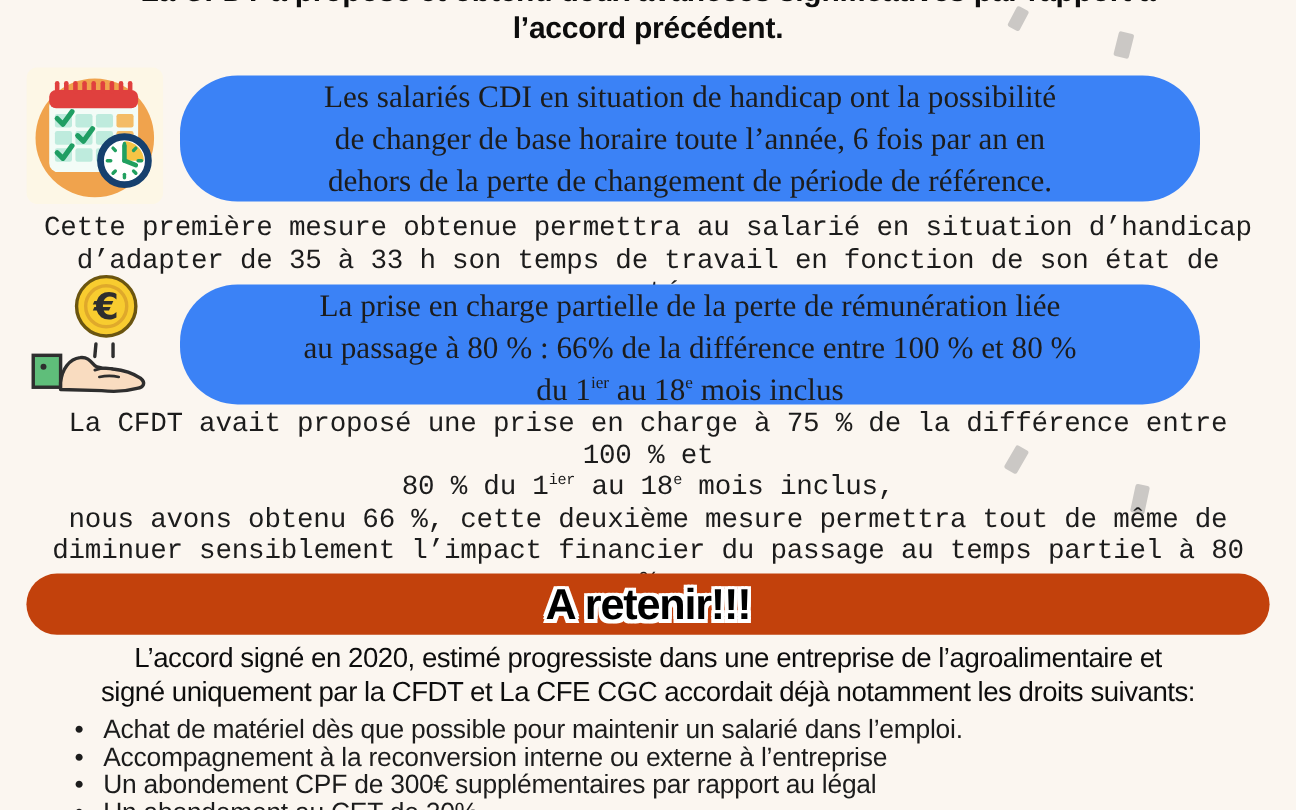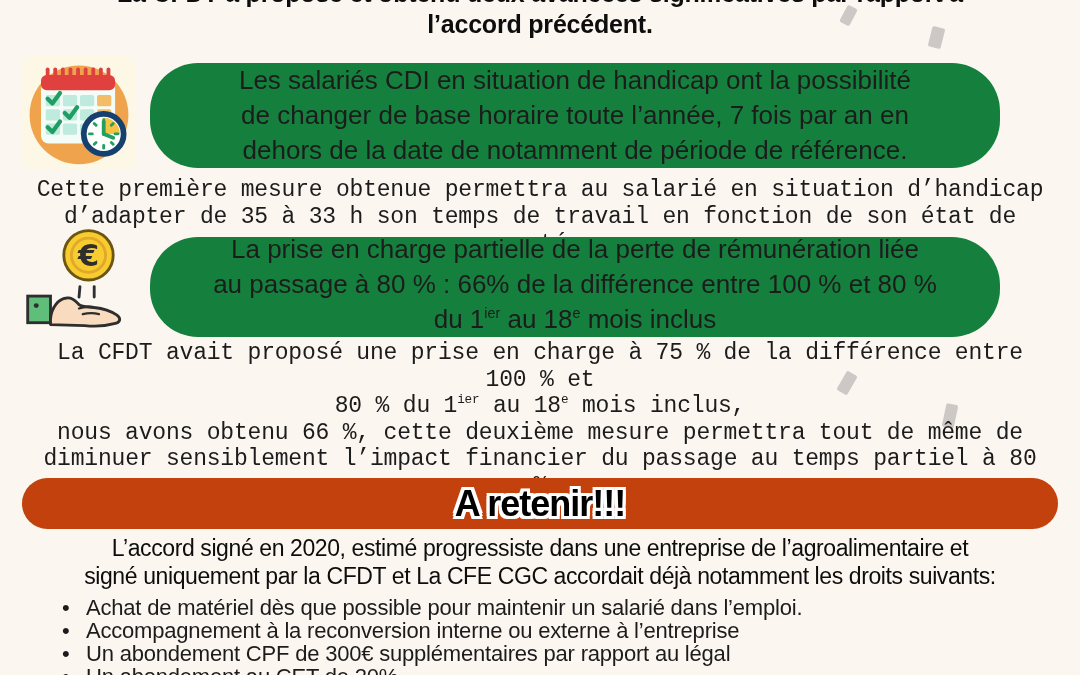--- a/index.html
+++ b/index.html
@@ -19,24 +19,24 @@
   .header{
     position:absolute; left:0; top:-22px; width:1080px;
     text-align:center; font-weight:bold; font-size:25px; line-height:31px;
     color:#0d0d0d; letter-spacing:-0.2px;
   }
   .section-icon{position:absolute; width:114px; height:114px;}
   .icon-calendar{left:22px; top:56px;}
   .icon-euro{left:22px; top:226px; height:106px;}
 
   .obox{
-    position:absolute; left:150px; width:850px; background:#15803d;
+    position:absolute; left:150px; width:850px; background:#3b82f6;
     border-radius:48px; display:flex; flex-direction:column;
-    align-items:center; justify-content:flex-end;
-    font-size:26px; line-height:35px; color:#1c1c1c; text-align:center;
+    align-items:center; justify-content:flex-start;
+    font-size:26px; line-height:35px; color:#1c1c1c; text-align:center;font-family:Liberation Serif, serif;
   }
   .obox1{top:63px; height:105px;}
   .obox2{top:237px; height:100px;}
 
   .note{
     position:absolute; left:30px; width:1020px; text-align:center;
     font-size:23px; line-height:27px; color:#1c1c1c; letter-spacing:-0.2px;font-family:Liberation Mono, monospace;
   }
   .note1{top:177px;}
   .note2{top:340px; line-height:26.5px;}
@@ -136,22 +136,22 @@
       </g>
       <g stroke="#21A060" stroke-width="4" stroke-linecap="round">
         <line x1="86" y1="82" x2="86" y2="69"></line>
         <line x1="86" y1="82" x2="96" y2="86"></line>
       </g>
     </svg>
   </div>
 
   <div class="obox obox1">
     <div>Les salariés CDI en situation de handicap ont la possibilité</div>
-    <div>de changer de base horaire toute l’année, 7 fois par an en</div>
-    <div>dehors de la date de notamment de période de référence.</div>
+    <div>de changer de base horaire toute l’année, 6 fois par an en</div>
+    <div>dehors de la perte de changement de période de référence.</div>
   </div>
 
   <div class="note note1">
     <div>Cette première mesure obtenue permettra au salarié en situation d’handicap</div>
     <div>d’adapter de 35 à 33 h son temps de travail en fonction de son état de santé.</div>
   </div>
 
   <div class="section-icon icon-euro">
     <svg viewBox="0 0 120 110" width="114" height="106">
       <circle cx="70" cy="30" r="26" fill="#F8CC2F" stroke="#6b5510" stroke-width="3"></circle>

